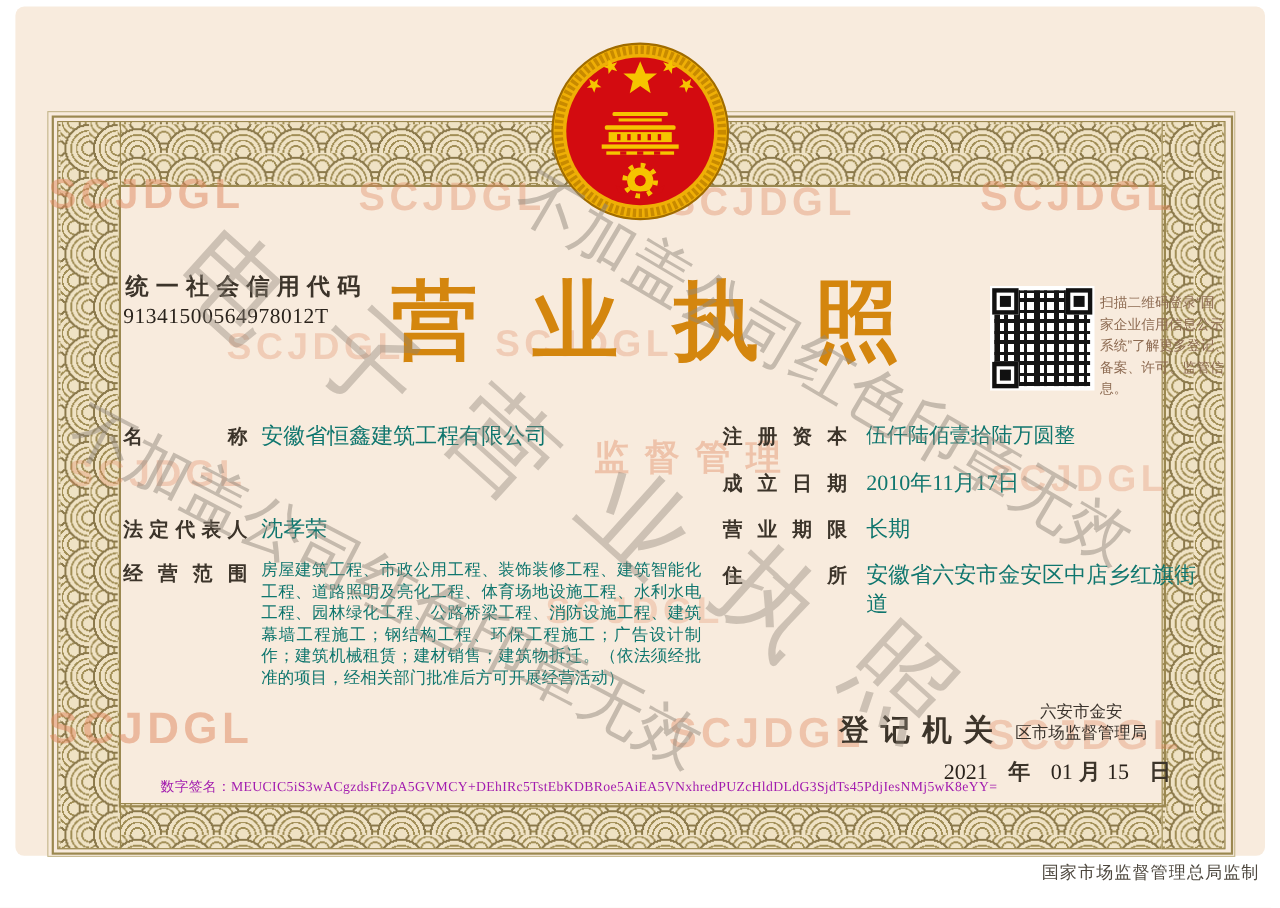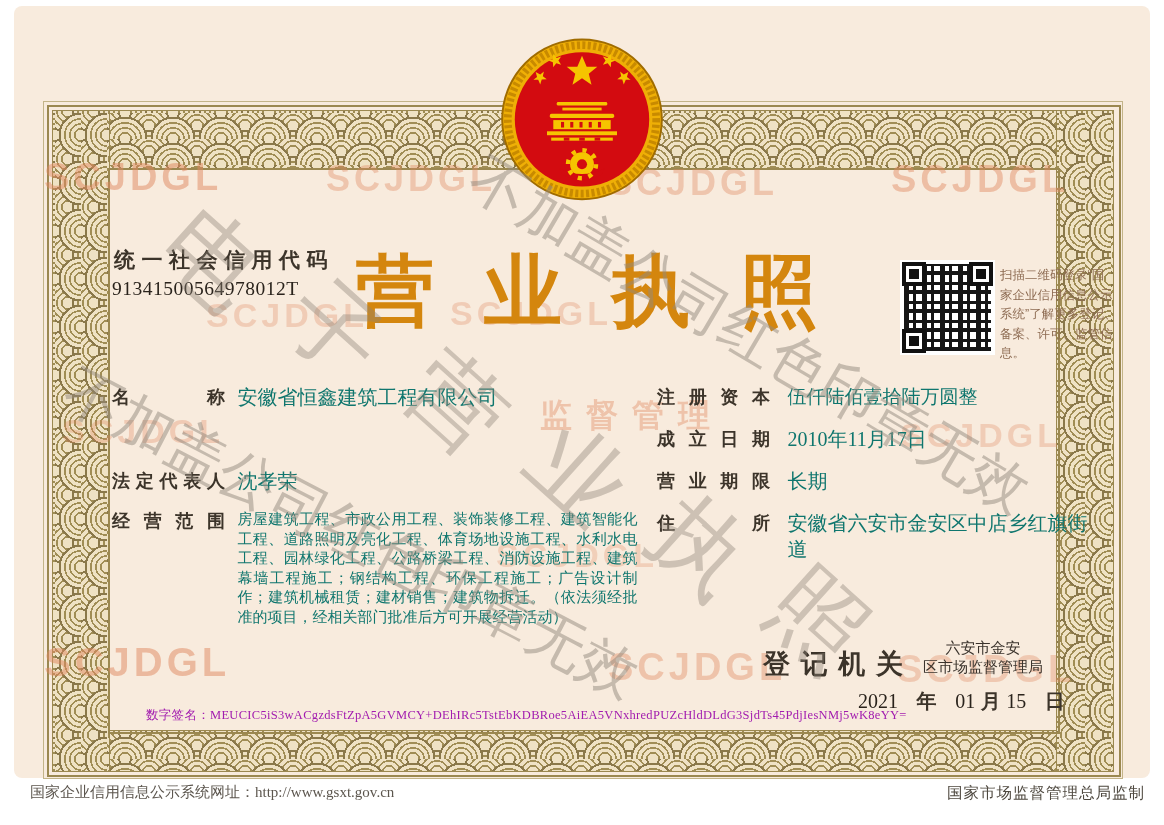--- a/index.html
+++ b/index.html
@@ -240,18 +240,15 @@
     <span>电</span>
     <span>子</span>
     <span>营</span>
     <span>业</span>
     <span>执</span>
     <span>照</span>
   </div>
   <div class="wm-notice wm-n1">不加盖公司红色印章无效</div>
   <div class="wm-notice wm-n2">不加盖公司红色印章无效</div>
 
-  <div class="footer-left">
-    <span>国家企业信用信息公示系统网址：</span><span class="url">http://www.gsxt.gov.cn</span>
-  </div>
   <div class="footer-right">国家市场监督管理总局监制</div>
 
 </div>
 
 </body></html>

